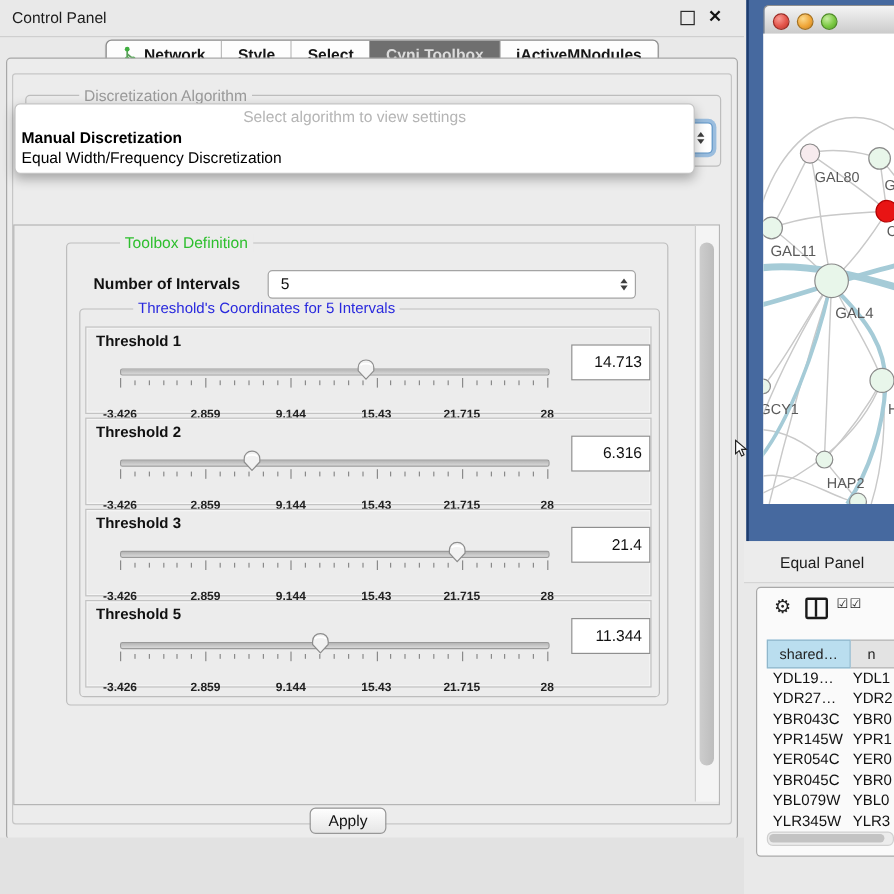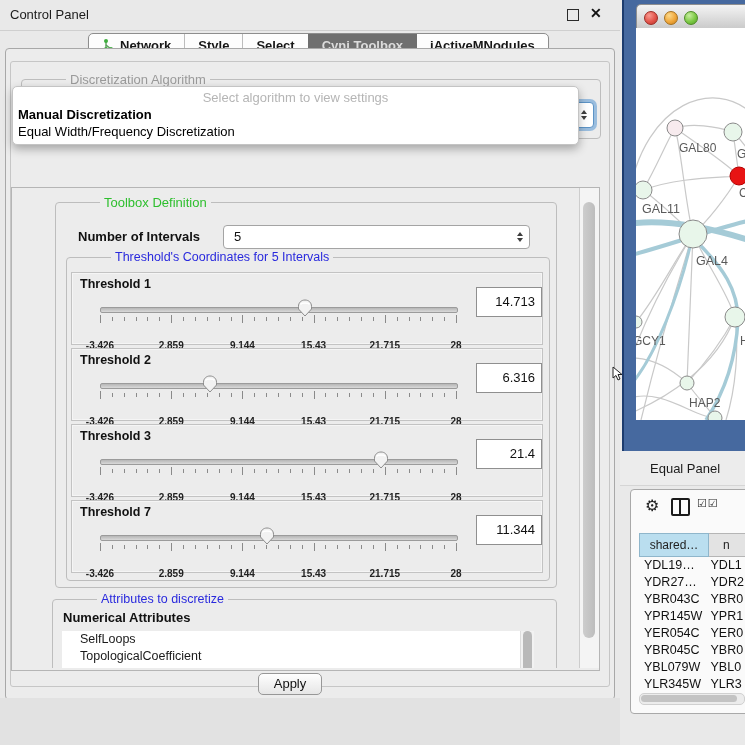--- a/index.html
+++ b/index.html
@@ -328,21 +328,21 @@
                       <span class="slab" style="left: 312.8px;">21.715</span>
                       <span class="slab" style="left: 384px;">28</span>
                     </div>
                     <svg class="thumbsvg" width="16" height="18" style="left: 301.234px;">
                       <path d="M8 1 C11.8 1 14.5 3.7 14.5 7.3 L14.5 10 L8 17 L1.5 10 L1.5 7.3 C1.5 3.7 4.2 1 8 1 Z" fill="#f2f2f2" stroke="#8d8d8d" stroke-width="1"></path>
                       <path d="M3.5 5.5 C4.5 3.5 11.5 3.5 12.5 5.5" stroke="#ffffff" stroke-width="1.5" fill="none"></path>
                     </svg>
                     <div class="valbox">21.4</div>
                   </div>
                   <div class="trow">
-                    <div class="tname">Threshold 7</div>
+                    <div class="tname">Threshold 5</div>
                     <div class="track"></div>
                     <div class="tickrow">
                       <div class="tick" style="left: 28px; height: 8px; top: 0px;"></div>
                       <div class="tick" style="left: 39.8667px; height: 4px; top: 2px;"></div>
                       <div class="tick" style="left: 51.7333px; height: 4px; top: 2px;"></div>
                       <div class="tick" style="left: 63.6px; height: 4px; top: 2px;"></div>
                       <div class="tick" style="left: 75.4667px; height: 4px; top: 2px;"></div>
                       <div class="tick" style="left: 87.3333px; height: 4px; top: 2px;"></div>
                       <div class="tick" style="left: 99.2px; height: 8px; top: 0px;"></div>
                       <div class="tick" style="left: 111.067px; height: 4px; top: 2px;"></div>
@@ -381,32 +381,20 @@
                     <svg class="thumbsvg" width="16" height="18" style="left: 187.318px;">
                       <path d="M8 1 C11.8 1 14.5 3.7 14.5 7.3 L14.5 10 L8 17 L1.5 10 L1.5 7.3 C1.5 3.7 4.2 1 8 1 Z" fill="#f2f2f2" stroke="#8d8d8d" stroke-width="1"></path>
                       <path d="M3.5 5.5 C4.5 3.5 11.5 3.5 12.5 5.5" stroke="#ffffff" stroke-width="1.5" fill="none"></path>
                     </svg>
                     <div class="valbox">11.344</div>
                   </div>
                 </div>
             </div>
           </div>
 
-          <div class="group" style="left:40px;top:411px;width:503px;height:110px;">
-            <span class="gtitle blue">Attributes to discretize</span>
-            <span class="attr-sub">Numerical Attributes</span>
-            <div class="attr-list" id="attr-list">
-                <div class="li">SelfLoops</div>
-                <div class="li">TopologicalCoefficient</div>
-                <div class="li">BetweennessCentrality</div>
-              </div>
-            <div class="attr-scroll">
-                <div class="thumb"></div>
-              </div>
-          </div>
 
         </div>
         <div class="vscroll">
             <div class="thumb"></div>
           </div>
       </div>
 
       <div class="apply-btn">Apply</div>
     </div>
 

